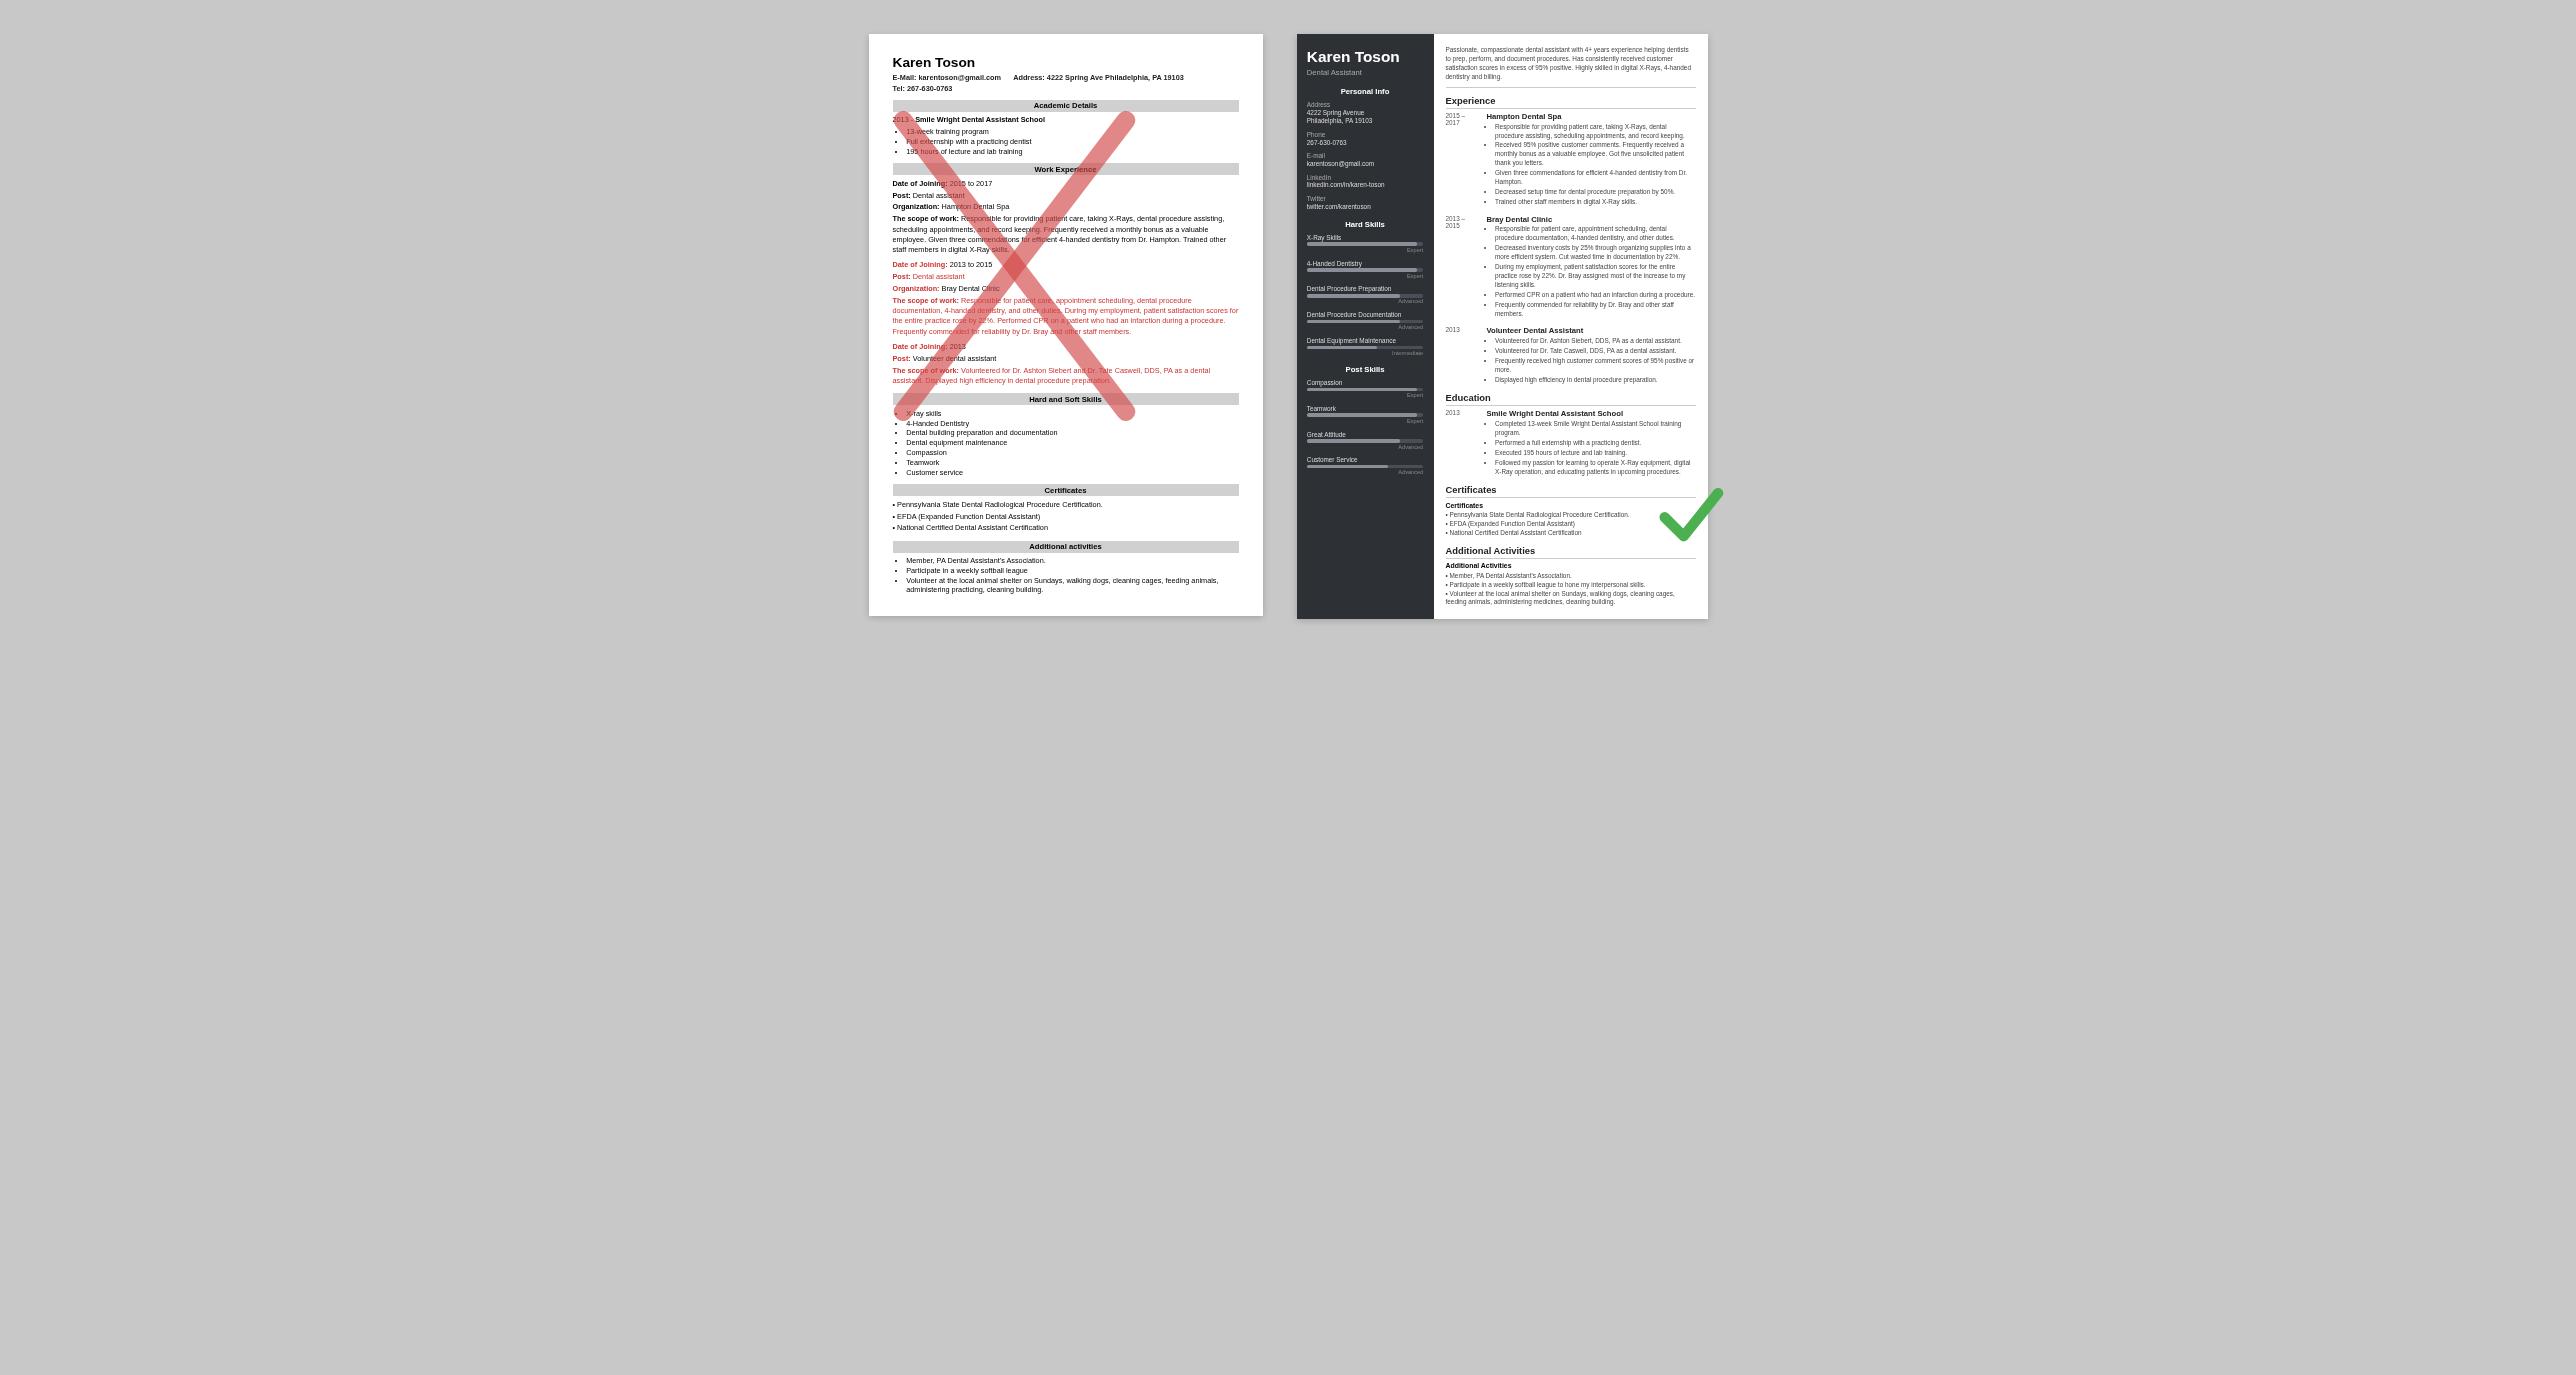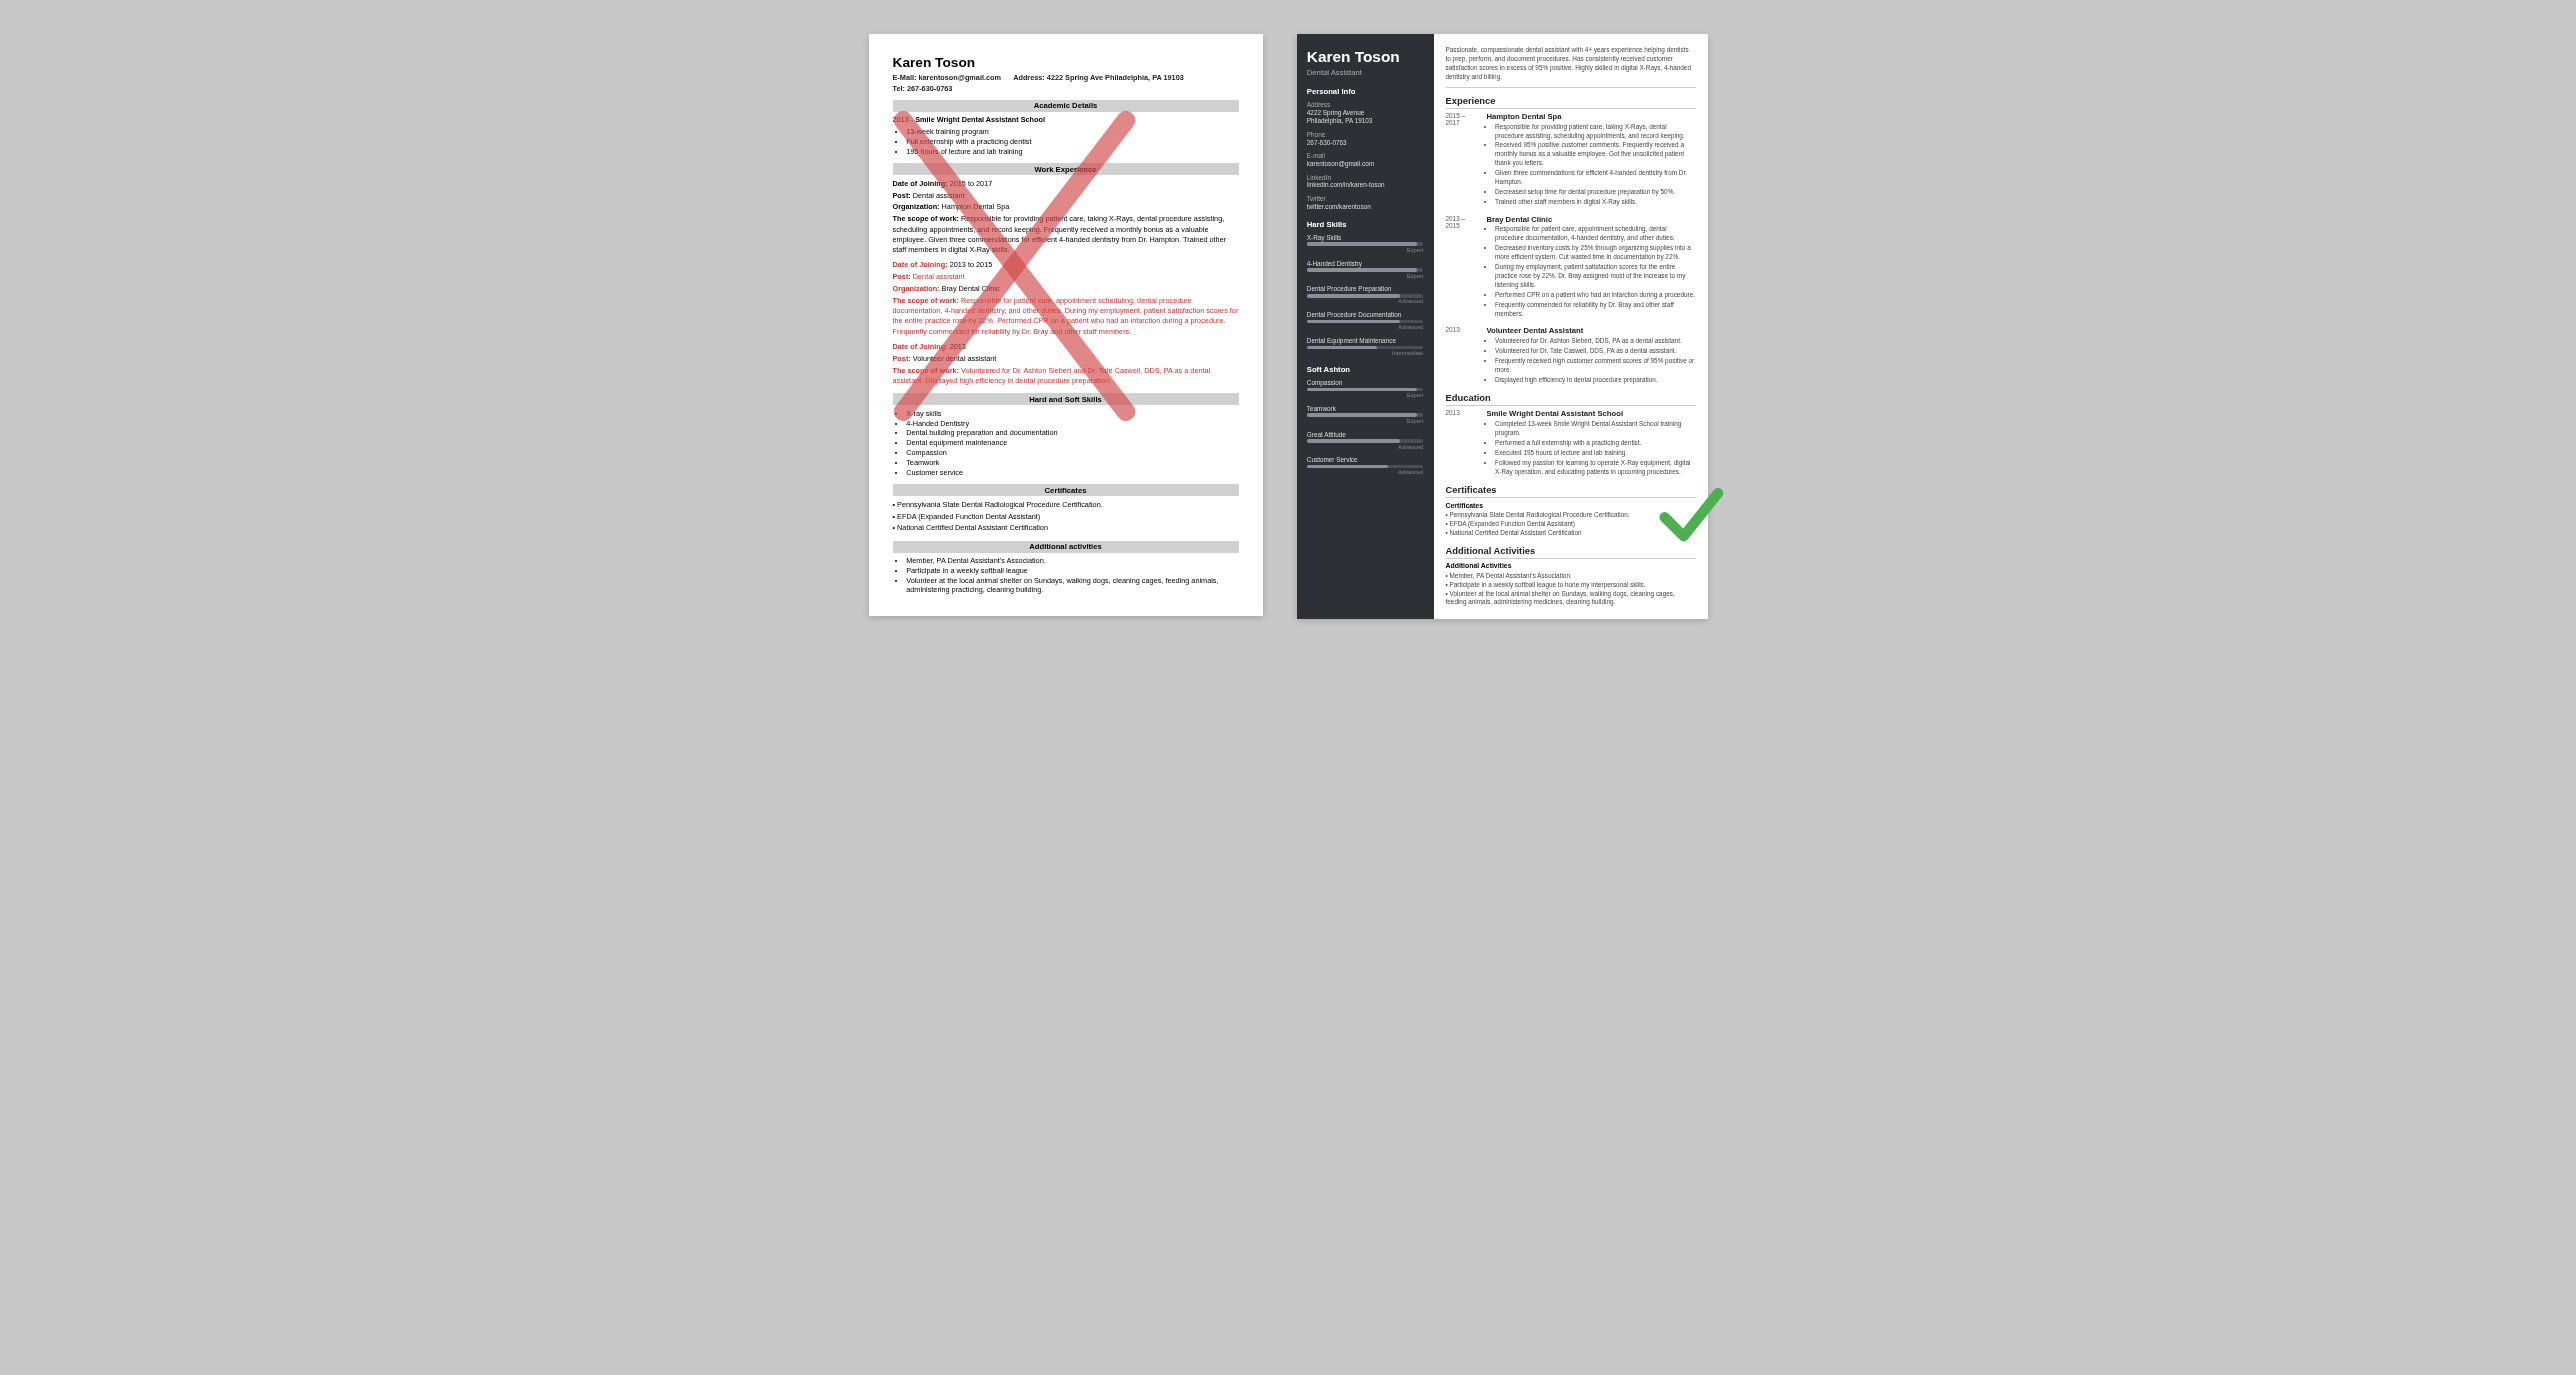--- a/index.html
+++ b/index.html
@@ -108,21 +108,21 @@
     .resume-right .sidebar .title {
       font-size: 7.7px;
       color: #aaa;
       margin-bottom: 10.3px;
     }
     .resume-right .sidebar .section-title {
       background: transparent;
       color: #fff;
       font-size: 7.7px;
       font-weight: bold;
-      text-align: left;
+      text-align: center;
       padding: 0;
       margin: 8.6px 0 5.1px 0;
       border-bottom: none;
     }
     .sidebar-label {
       font-size: 6.4px;
       color: #aaa;
       margin-bottom: 0.9px;
       margin-top: 5.1px;
     }
@@ -368,21 +368,21 @@
   </div>
         <div class="skill-row">
     <div class="skill-name">Dental Equipment Maintenance</div>
     <div class="skill-bar-bg">
       <div class="skill-bar-fill" style="width:60%"></div>
     </div>
     <div class="skill-level">Intermediate</div>
   </div>
       </div>
 
-    <div class="section-title">Soft Ashton</div>
+    <div class="section-title">Post Skills</div>
 
     <div id="soft-skills-container">
         <div class="skill-row">
     <div class="skill-name">Compassion</div>
     <div class="skill-bar-bg">
       <div class="skill-bar-fill" style="width:95%"></div>
     </div>
     <div class="skill-level">Expert</div>
   </div>
         <div class="skill-row">

